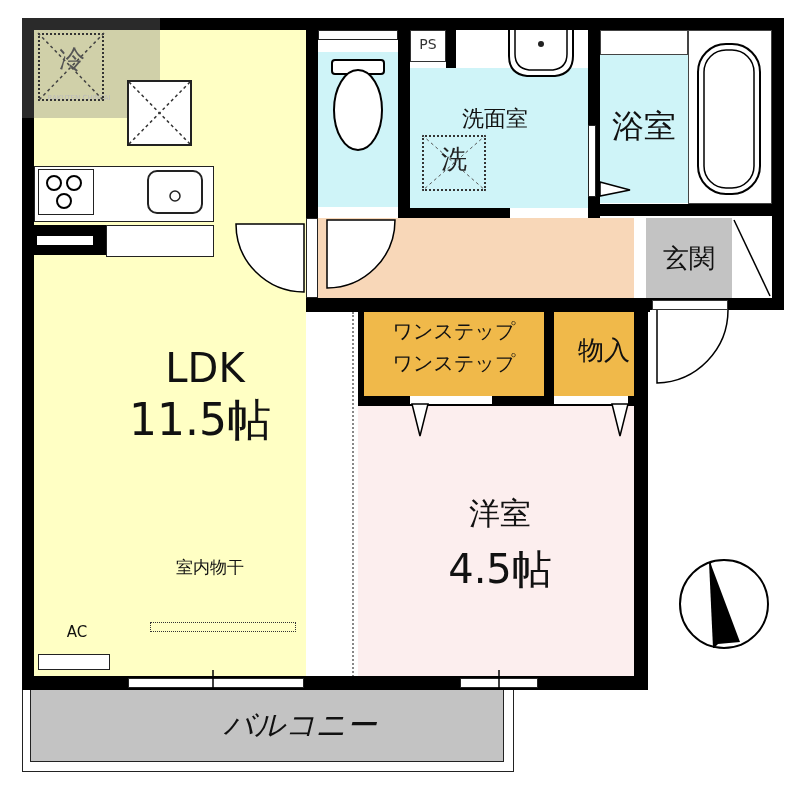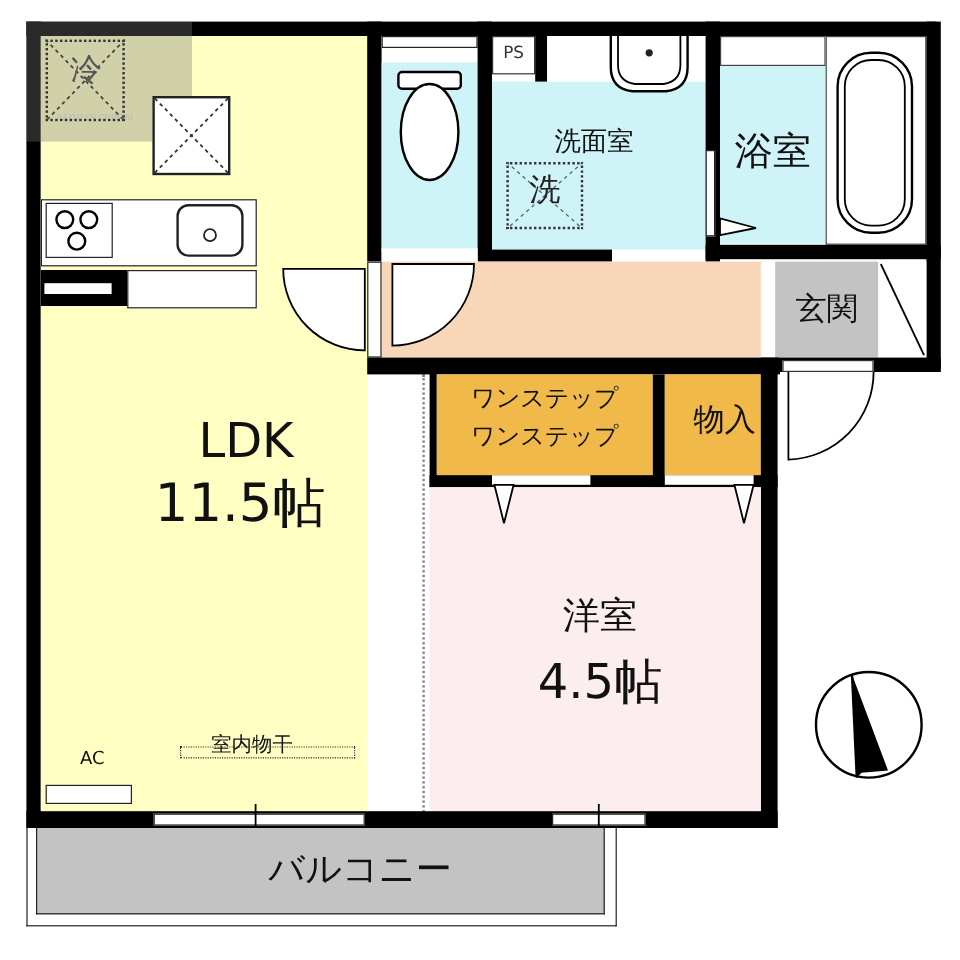--- a/index.html
+++ b/index.html
@@ -46,21 +46,21 @@
   <circle cx="26" cy="32" r="7" fill="none" stroke="#000" stroke-width="2"></circle>
 </svg>
 <div class="abs white" style="left:147px;top:170px;width:56px;height:44px;border:2.5px solid #222;border-radius:10px;"></div>
 <svg style="left:147px;top:170px;" width="56" height="44">
     <circle cx="28" cy="26" r="5" fill="none" stroke="#222" stroke-width="1.5"></circle>
   </svg>
 <div class="wall" style="left:34px;top:225px;width:72px;height:30px;"></div>
 <div class="abs white" style="left:37px;top:236px;width:56px;height:9px;"></div>
 <div class="abs white" style="left:106px;top:225px;width:108px;height:32px;border:1.5px solid #222;"></div>
 
-<div class="lbl" style="left:150px;top:612px;width:120px;font-size:17px;">室内物干</div>
+<div class="lbl" style="left:150px;top:558px;width:120px;font-size:17px;">室内物干</div>
 <div class="dashbox" style="left:150px;top:622px;width:146px;height:10px;border-width:1.5px;"></div>
 
 <div class="lbl" style="left:54px;top:624px;width:46px;font-size:15px;">AC</div>
 <div class="abs white" style="left:38px;top:654px;width:72px;height:16px;border:1.5px solid #222;"></div>
 
 <div class="wall" style="left:306px;top:18px;width:12px;height:200px;"></div>
 <div class="abs" style="left:352px;top:312px;width:6px;height:368px;border-left:2px dotted #888;"></div>
 
 <div class="room" style="left:318px;top:52px;width:80px;height:158px;background:#CFF4F8;"></div>
 <div class="abs white" style="left:318px;top:30px;width:80px;height:10px;border:1px solid #222;"></div>
@@ -159,19 +159,19 @@
 <div class="abs white" style="left:460px;top:678px;width:78px;height:10px;border:1px solid #222;"></div>
 <svg style="left:210px;top:670px;" width="6" height="24">
     <line x1="3" y1="0" x2="3" y2="24" stroke="#000" stroke-width="1.5"></line>
   </svg>
 <svg style="left:496px;top:670px;" width="6" height="24">
     <line x1="3" y1="0" x2="3" y2="24" stroke="#000" stroke-width="1.5"></line>
   </svg>
 
 <div class="abs" style="left:22px;top:690px;width:492px;height:82px;border:1.5px solid #222;border-top:none;background:#fff;"></div>
 <div class="room" style="left:30px;top:690px;width:474px;height:72px;background:#C3C3C3;border:1.5px solid #222;border-top:none;box-sizing:border-box;"></div>
-<div class="lbl" style="left:180px;top:708px;width:240px;font-size:30px;">バルコニー</div>
+<div class="lbl" style="left:180px;top:708px;width:240px;font-size:30px;font-style:italic;">バルコニー</div>
 
 <svg style="left:676px;top:556px;" width="96" height="96">
   <circle cx="48" cy="48" r="44" fill="#fff" stroke="#000" stroke-width="2"></circle>
   <polygon points="34,6 64,86 42,88 38,92" fill="#000"></polygon>
   <line x1="34" y1="6" x2="38" y2="92" stroke="#000" stroke-width="2"></line>
 </svg>
 
 </body></html>

